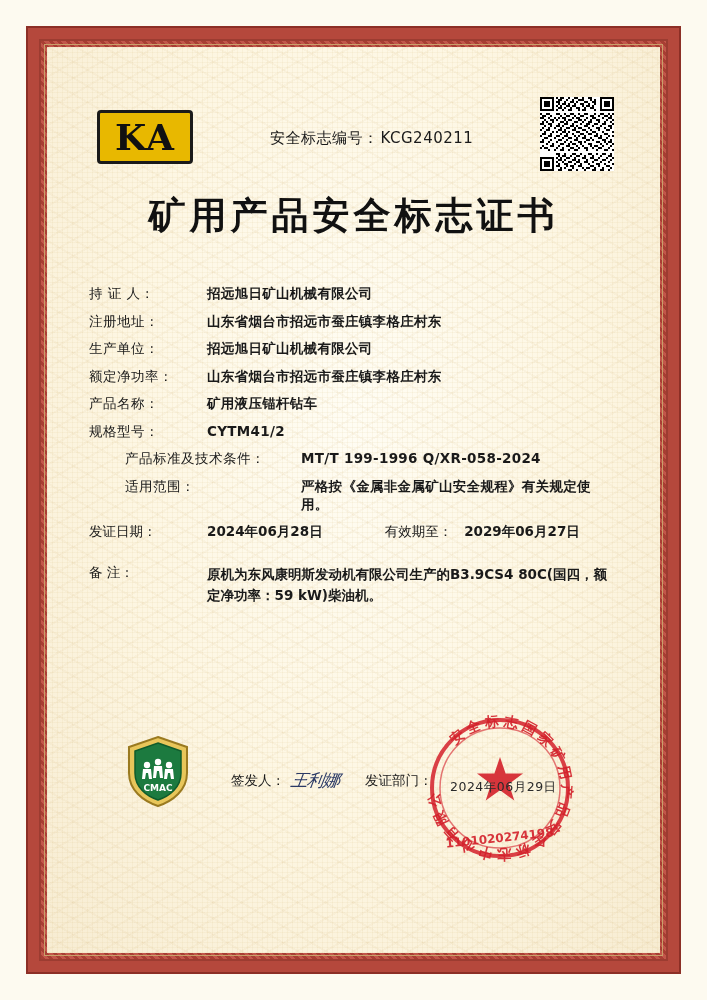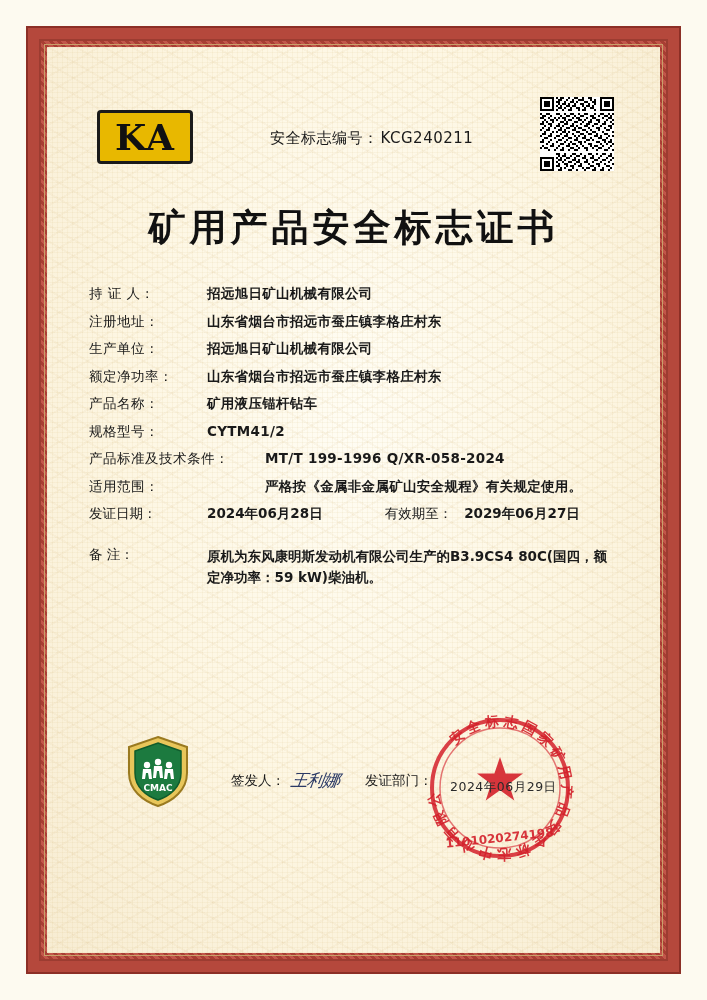--- a/index.html
+++ b/index.html
@@ -136,21 +136,21 @@
     width: 74px;
     height: 74px;
     background: #fff;
   }
   .qr svg { display: block; }
 
   .title {
     position: absolute;
     left: 0;
     right: 0;
-    top: 156px;
+    top: 144px;
     text-align: center;
     font-family: "DejaVu Serif", "Liberation Serif", serif;
     font-weight: bold;
     font-size: 37px;
     letter-spacing: 4px;
     color: #111;
   }
 
   
   .fields {
@@ -172,20 +172,21 @@
     color: #1a1a1a;
     letter-spacing: 0.5px;
   }
   .row .val {
     font-weight: bold;
     letter-spacing: 0.3px;
   }
   .row.wide .lbl {
     width: 150px;
     flex: 0 0 150px;
+    margin-left: 36px;
   }
   .row.wide .val {
     margin-left: 26px;
   }
 
   .row-dates {
     display: flex;
     align-items: flex-start;
     font-size: 13.5px;
     color: #1a1a1a;

